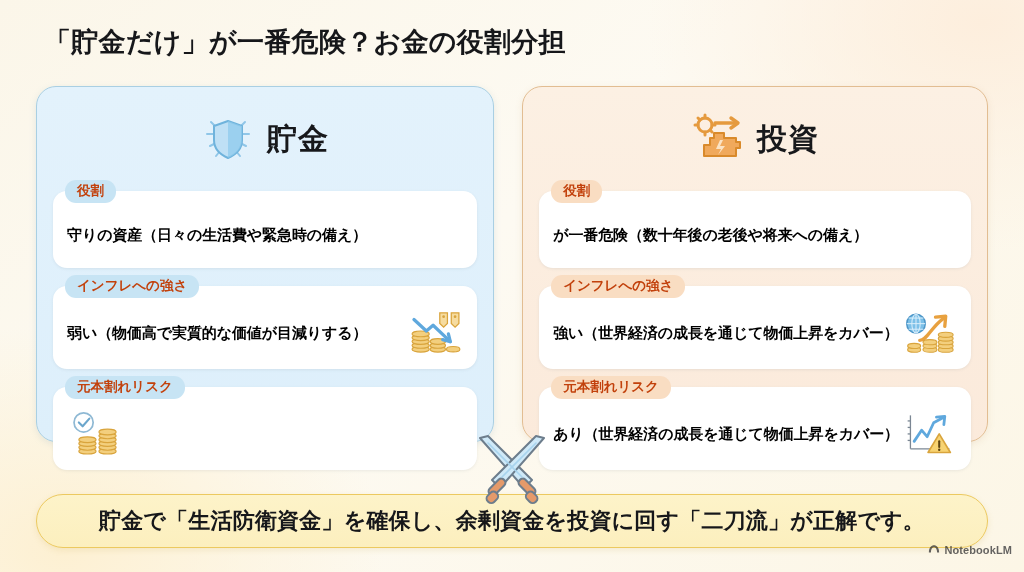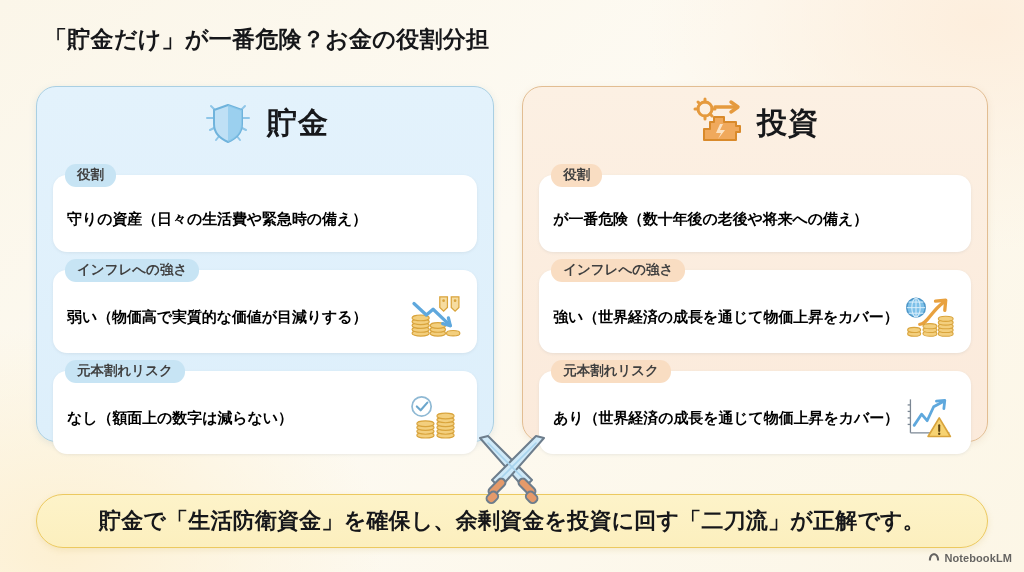--- a/index.html
+++ b/index.html
@@ -23,21 +23,21 @@
     position: relative;
     width: 1024px;
     height: 572px;
   }
 
   
   .page-title {
     position: absolute;
     left: 44px;
     top: 24px;
-    font-size: 23px;
+    font-size: 27px;
     font-weight: 700;
     letter-spacing: 0.3px;
     color: #16171a;
     white-space: nowrap;
   }
 
   
   .cards {
     position: absolute;
     left: 36px;
@@ -45,21 +45,21 @@
     width: 952px;
     height: 356px;
     display: flex;
     justify-content: space-between;
   }
 
   .card {
     width: 506px;
     border-radius: 20px;
     box-sizing: border-box;
-    padding: 2px 16px 16px 16px;
+    padding: 18px 16px 16px 16px;
     position: relative;
   }
   .card.savings {
     background: linear-gradient(180deg, #e3f2fc 0%, #ddeffb 100%);
     border: 1.5px solid #a9cfe3;
     box-shadow: 0 2px 7px rgba(120,160,185,0.18);
   }
   .card.invest {
     background: linear-gradient(180deg, #fcf0e3 0%, #fbeadb 100%);
     border: 1.5px solid #e2bd92;
@@ -105,21 +105,21 @@
   .chip {
     position: absolute;
     top: -11px;
     left: 12px;
     font-size: 13.5px;
     font-weight: 700;
     padding: 3px 12px 4px 12px;
     border-radius: 11px;
     line-height: 1.15;
     white-space: nowrap;
-    color: #404040;
+    color: #c2410c;
   }
   .savings .chip { background: #c7e4f4; }
   .invest .chip  { background: #f9ddc2; }
 
   .row-text {
     font-size: 15px;
     font-weight: 700;
     color: #000000;
     letter-spacing: -0.1px;
     line-height: 1.3;
@@ -174,21 +174,21 @@
     font-weight: 700;
     color: #16171a;
     letter-spacing: 0.2px;
     white-space: nowrap;
   }
 
   
   .watermark {
     position: absolute;
     right: 12px;
-    bottom: 5px;
+    bottom: 13px;
     display: flex;
     align-items: center;
     gap: 4px;
     opacity: 0.72;
   }
   .watermark .wm-label {
     font-size: 11px;
     font-weight: 600;
     color: #2b2b2e;
     letter-spacing: 0.1px;
@@ -253,21 +253,20 @@
               <path d="M45 3 L53 3 L53 14 L49 18 L45 14 Z"></path>
             </g>
             <circle cx="37" cy="7" r="1.4" fill="#d9a43c"></circle>
             <circle cx="49" cy="7" r="1.4" fill="#d9a43c"></circle>
           </svg>
         </span>
       </div>
 
       <div class="row">
         <span class="chip">元本割れリスク</span>
-        <span class="row-text">なし（額面上の数字は減らない）</span>
         <span class="row-icon">
           <svg viewBox="0 0 56 46" width="54" height="44" aria-hidden="true">
             <circle cx="14" cy="12" r="10" fill="#ffffff" stroke="#8fb9d4" stroke-width="1.8"></circle>
             <path d="M9 12 L13 16 L20 8" fill="none" stroke="#6ba6cc" stroke-width="2.2" stroke-linecap="round" stroke-linejoin="round"></path>
             <g fill="#f3cf7e" stroke="#d9a43c" stroke-width="1.2">
               <ellipse cx="18" cy="42" rx="9" ry="3"></ellipse>
                 <ellipse cx="18" cy="38" rx="9" ry="3"></ellipse>
               <ellipse cx="18" cy="34" rx="9" ry="3"></ellipse>
                 <ellipse cx="18" cy="30" rx="9" ry="3"></ellipse>
               <ellipse cx="39" cy="42" rx="9" ry="3"></ellipse>

